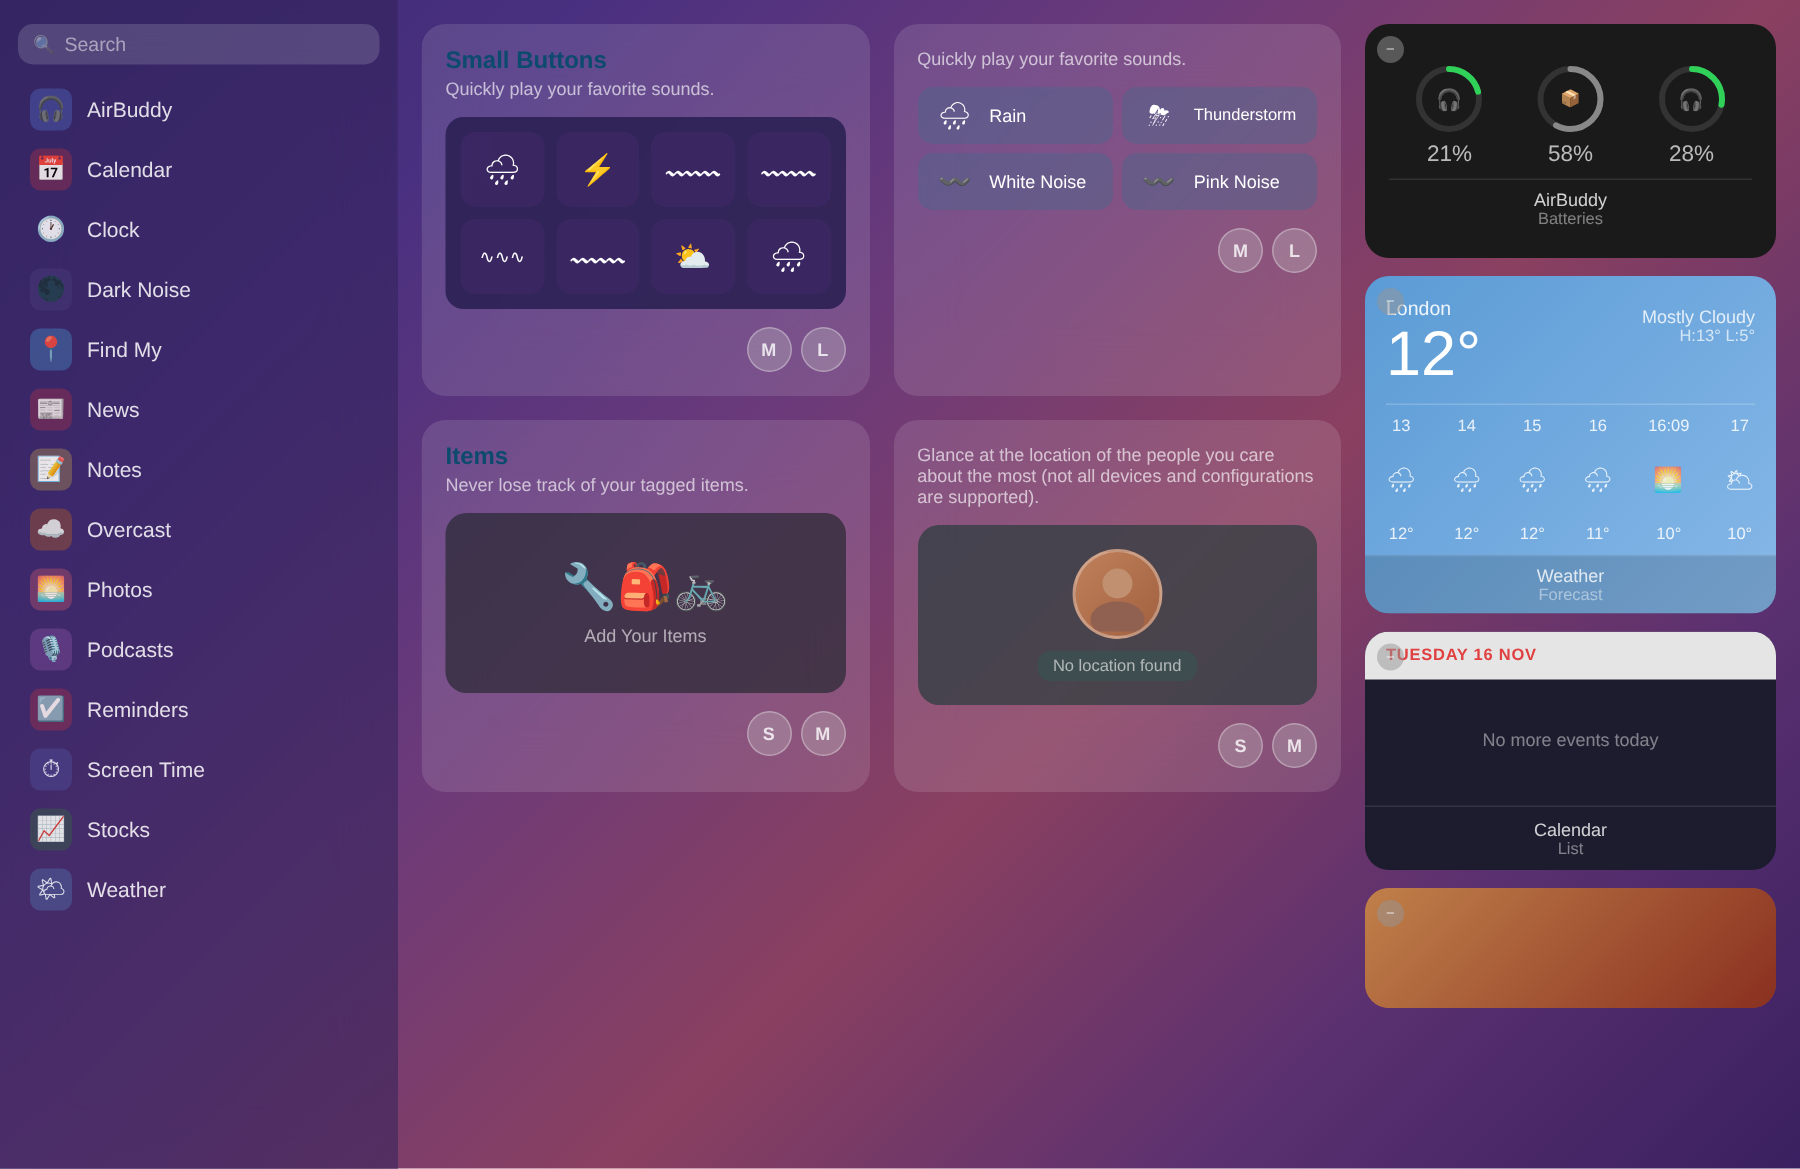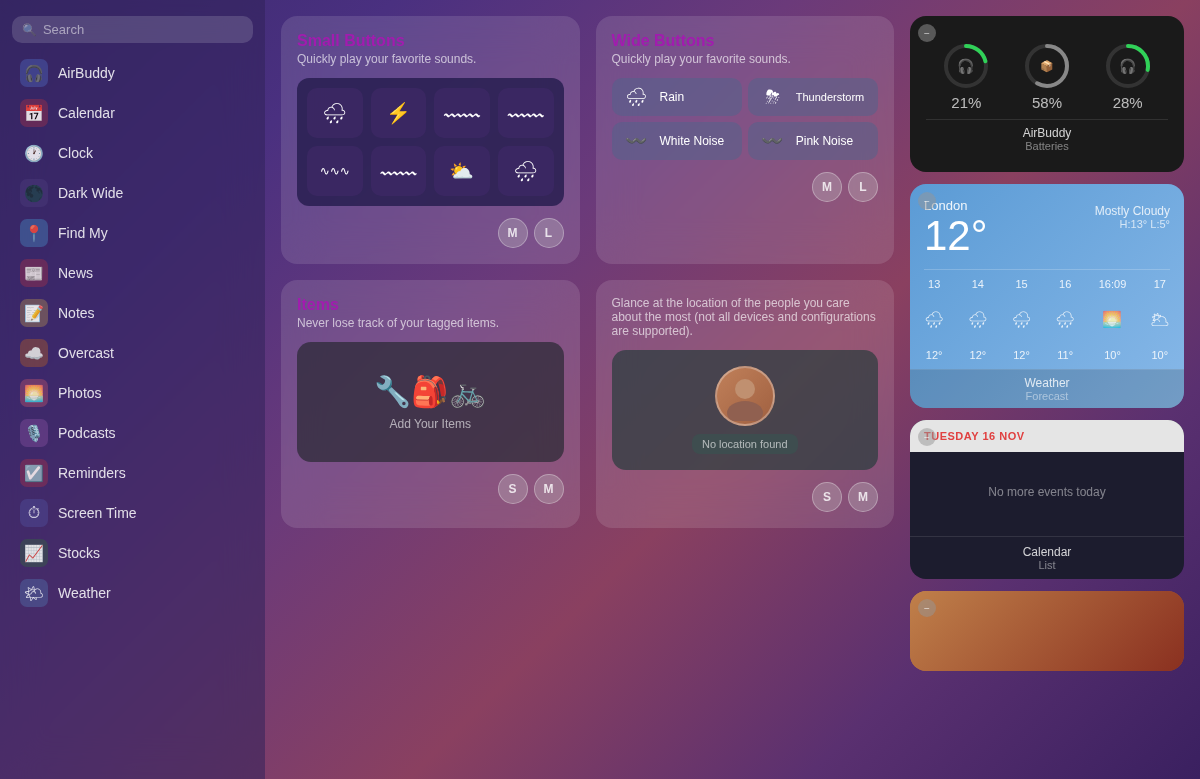--- a/index.html
+++ b/index.html
@@ -87,21 +87,21 @@
     .widget-card {
       background: rgba(255,255,255,0.12);
       backdrop-filter: blur(20px);
       border-radius: 16px;
       padding: 16px;
       color: white;
     }
     .widget-card h2 {
       font-size: 16px;
       font-weight: 600;
-      color: #a21caf;
+      color: #0c4a6e;
       margin-bottom: 2px;
     }
     .widget-card p {
       font-size: 12px;
       color: rgba(255,255,255,0.65);
       margin-bottom: 12px;
     }
 
     
     .btn-grid {
@@ -393,21 +393,21 @@
       <div class="sidebar-item">
         <div class="app-icon" style="background: rgba(224, 58, 58, 0.267);">📅</div>
         <span>Calendar</span>
       </div>
       <div class="sidebar-item">
         <div class="app-icon">🕐</div>
         <span>Clock</span>
       </div>
       <div class="sidebar-item">
         <div class="app-icon" style="background: rgba(90, 74, 138, 0.267);">🌑</div>
-        <span>Dark Wide</span>
+        <span>Dark Noise</span>
       </div>
       <div class="sidebar-item">
         <div class="app-icon" style="background: rgba(79, 195, 247, 0.267);">📍</div>
         <span>Find My</span>
       </div>
       <div class="sidebar-item">
         <div class="app-icon" style="background: rgba(224, 58, 58, 0.267);">📰</div>
         <span>News</span>
       </div>
       <div class="sidebar-item">
@@ -476,21 +476,20 @@
           <span>🌧</span>
         </div>
     </div>
     <div class="card-avatars">
       <div class="avatar-circle">M</div>
       <div class="avatar-circle">L</div>
     </div>
   </div>
 
   <div class="widget-card">
-    <h2>Wide Buttons</h2>
     <p>Quickly play your favorite sounds.</p>
     <div class="wide-btn-grid">
       <div class="wide-btn-item">
         <div class="icon-area">🌧</div>
         <span>Rain</span>
       </div>
       <div class="wide-btn-item">
         <div class="icon-area">⛈</div>
         <span style="font-size:11px;">Thunderstorm</span>
       </div>

